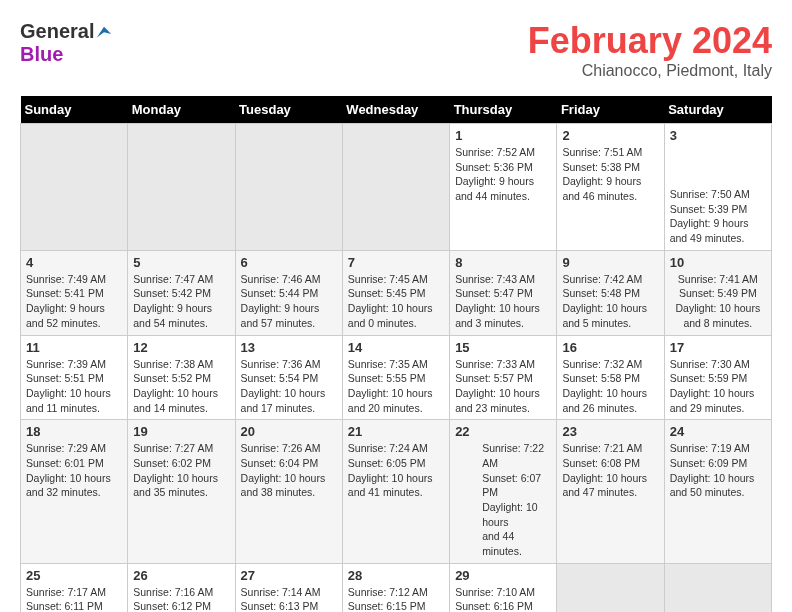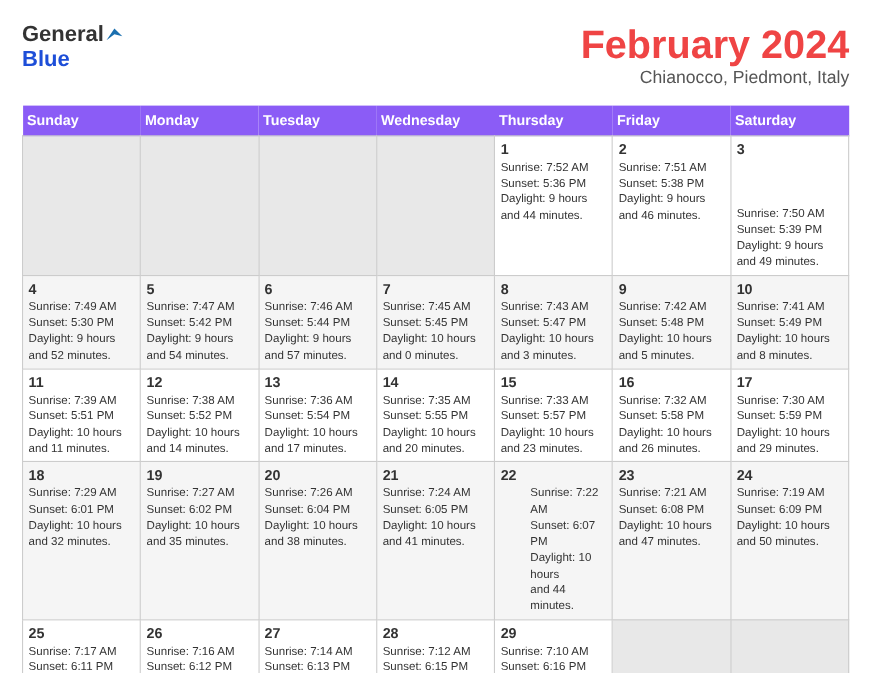--- a/index.html
+++ b/index.html
@@ -36,21 +36,21 @@
     .subtitle {
       font-size: 16px;
       color: #555;
     }
     table {
       width: 100%;
       border-collapse: collapse;
       font-size: 11px;
     }
     th {
-      background-color: #8b5cf6;
+      background-color: #000000;
       color: #fff;
       padding: 6px 4px;
       text-align: left;
       font-size: 13px;
       font-weight: bold;
     }
     td {
       border: 1px solid #ccc;
       vertical-align: top;
       padding: 4px 5px;
@@ -80,21 +80,21 @@
   </style>
 </head>
 <body>
 
 <div class="header-section">
   <div class="logo">
     <div>
       <span style="font-size:20px;font-weight:bold;color:#333;">General</span><svg class="logo-icon" viewBox="0 0 20 20" style="display:inline-block;vertical-align:middle;margin:0 1px;">
           <polygon points="10,2 18,10 10,8 2,14" fill="#1a6faf"></polygon>
         </svg><br>
-      <span style="font-size:20px;font-weight:bold;color:#1d4ed8;margin-left:0;">Blue</span>
+      <span style="font-size:20px;font-weight:bold;color:#a21caf;margin-left:0;">Blue</span>
     </div>
   </div>
   <div class="title-section">
     <div class="main-title">February 2024</div>
     <div class="subtitle">Chianocco, Piedmont, Italy</div>
   </div>
 </div>
 
 <table>
   <thead>
@@ -133,21 +133,21 @@
           <div class="day-info" style="white-space: pre-line; margin-top: 44px;">Sunrise: 7:50 AM
 Sunset: 5:39 PM
 Daylight: 9 hours
 and 49 minutes.</div>
         </td>
       </tr>
       <tr>
         <td>
           <div class="day-number">4</div>
           <div class="day-info" style="white-space: pre-line;">Sunrise: 7:49 AM
-Sunset: 5:30 PM
+Sunset: 5:41 PM
 Daylight: 9 hours
 and 52 minutes.</div>
         </td>
         <td>
           <div class="day-number">5</div>
           <div class="day-info" style="white-space: pre-line;">Sunrise: 7:47 AM
 Sunset: 5:42 PM
 Daylight: 9 hours
 and 54 minutes.</div>
         </td>
@@ -174,21 +174,21 @@
         </td>
         <td>
           <div class="day-number">9</div>
           <div class="day-info" style="white-space: pre-line;">Sunrise: 7:42 AM
 Sunset: 5:48 PM
 Daylight: 10 hours
 and 5 minutes.</div>
         </td>
         <td>
           <div class="day-number">10</div>
-          <div class="day-info" style="white-space: pre-line;">Sunrise: 7:41 AM
+          <div class="day-info" style="white-space: pre-line; text-align: center;">Sunrise: 7:41 AM
 Sunset: 5:49 PM
 Daylight: 10 hours
 and 8 minutes.</div>
         </td>
       </tr>
       <tr>
         <td>
           <div class="day-number">11</div>
           <div class="day-info" style="white-space: pre-line;">Sunrise: 7:39 AM
 Sunset: 5:51 PM

